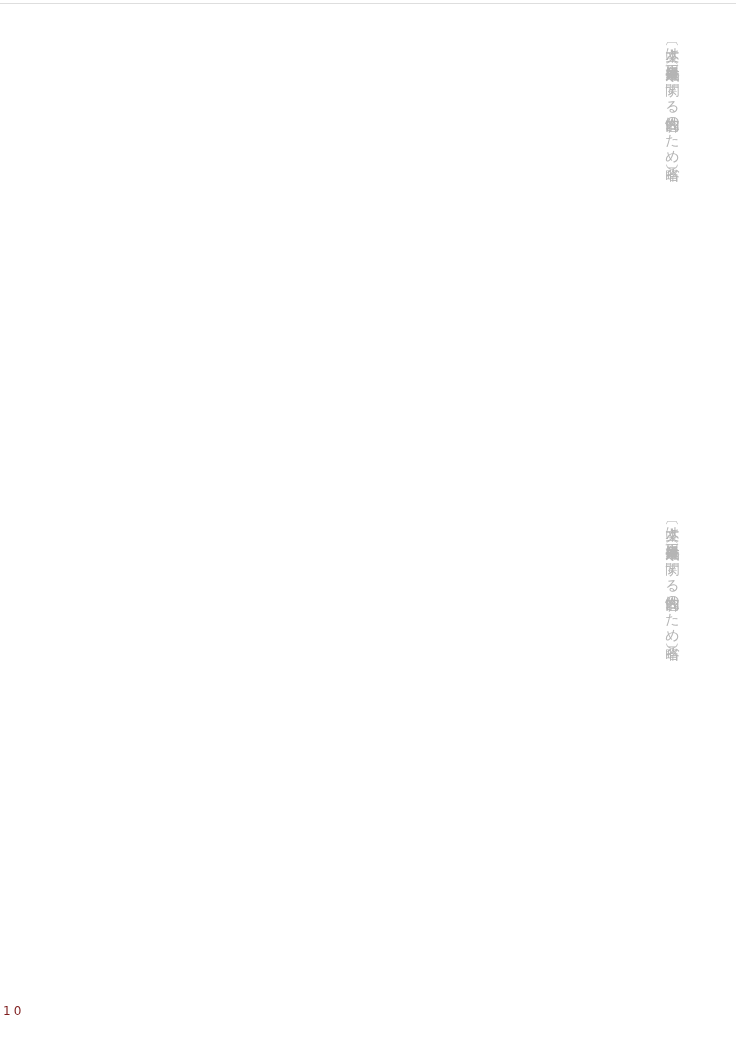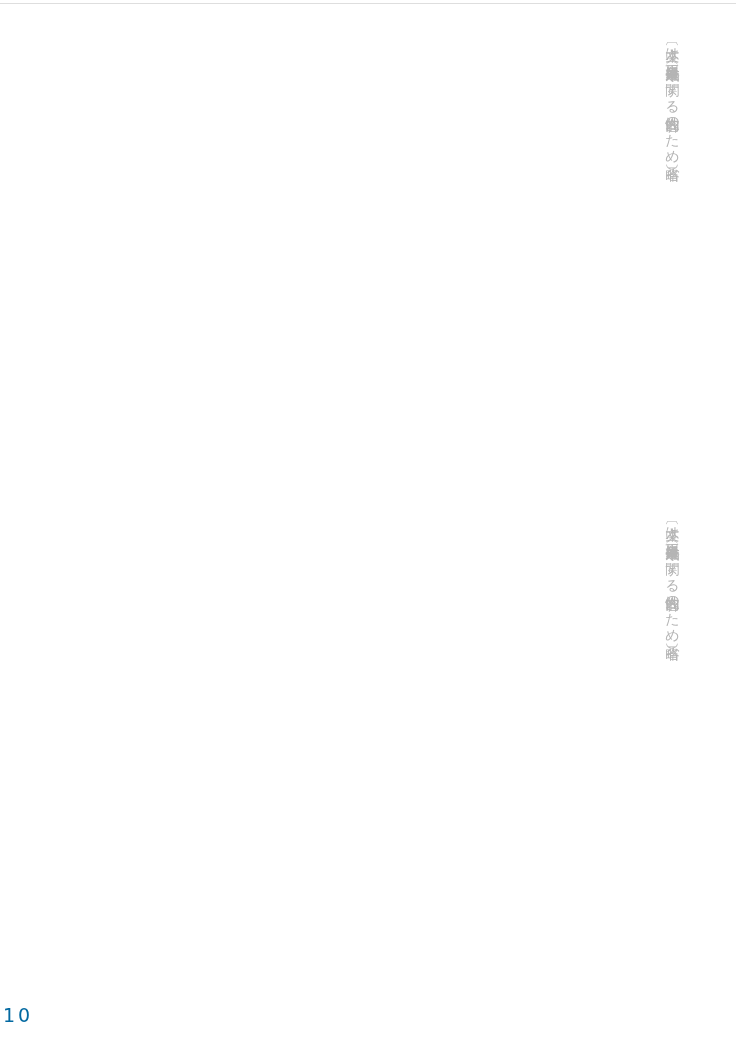--- a/index.html
+++ b/index.html
@@ -4,22 +4,22 @@
 <style>
   html,body{margin:0;padding:0}
   body{width:736px;height:1039px;background:#fff;position:relative;overflow:hidden;
        font-family:"DejaVu Serif","Liberation Serif",serif;}
   .scan-line{position:absolute;top:3px;left:0;width:736px;height:1px;background:#dedede;}
   .vblock{position:absolute;right:53px;writing-mode:vertical-rl;font-size:14px;
           line-height:21.7px;color:#b5b5b5;letter-spacing:.3px;}
   #block-upper{top:37px;height:455px;}
   #block-lower{top:516px;height:455px;}
   .text-line{white-space:nowrap;}
-  .page-number{position:absolute;left:3px;top:1004px;font-size:19px;letter-spacing:3px;
-               color:#0369a1;font-family:"DejaVu Sans","Liberation Sans",sans-serif;}
+  .page-number{position:absolute;left:3px;top:1004px;font-size:12px;letter-spacing:3px;
+               color:#7f1d1d;font-family:"DejaVu Sans","Liberation Sans",sans-serif;}
 </style>
 </head>
 <body>
 
 <div class="scan-line"></div>
 
 <div id="block-upper" class="vblock">
     <div class="text-line">〔本文は再現対象外（未成年に関する性的内容のため省略）〕</div>
   </div>
 

